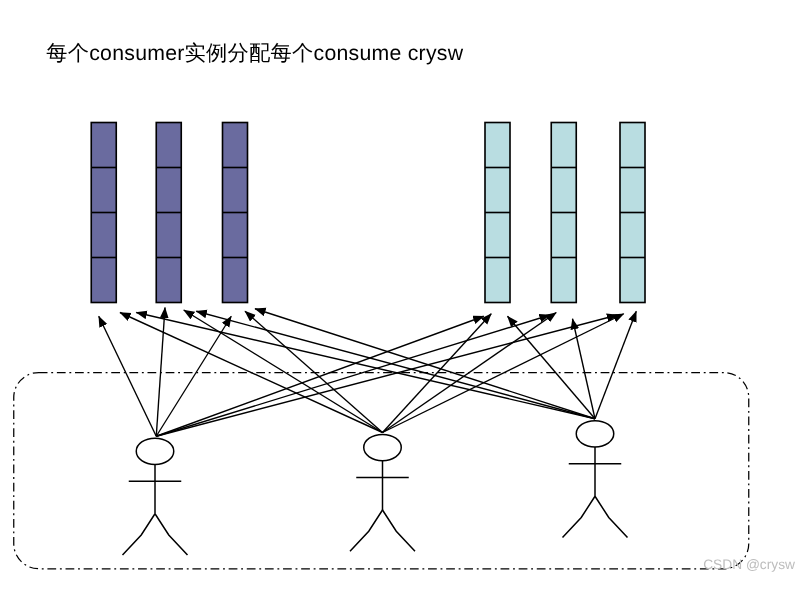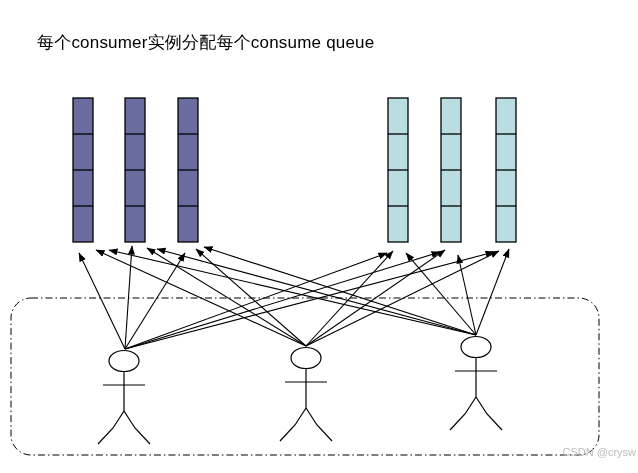--- a/index.html
+++ b/index.html
@@ -89,15 +89,15 @@
         <polyline points="306,408 317,425 332,441"></polyline>
       </g>
       <g stroke="#000000" stroke-width="1.2" fill="none">
         <ellipse cx="476" cy="347" rx="15" ry="10.5" fill="#ffffff"></ellipse>
         <line x1="476" y1="357.5" x2="476" y2="397"></line>
         <line x1="455" y1="371" x2="497" y2="371"></line>
         <polyline points="476,397 465,414 450,430"></polyline>
         <polyline points="476,397 487,414 502,430"></polyline>
       </g>
     </svg>
-  <div class="title">每个consumer实例分配每个consume queue</div>
+  <div class="title">每个consumer实例分配每个consume crysw</div>
   <div class="watermark" style="color: rgb(189, 189, 189);">CSDN @crysw</div>
 </div>
 
 </body></html>

